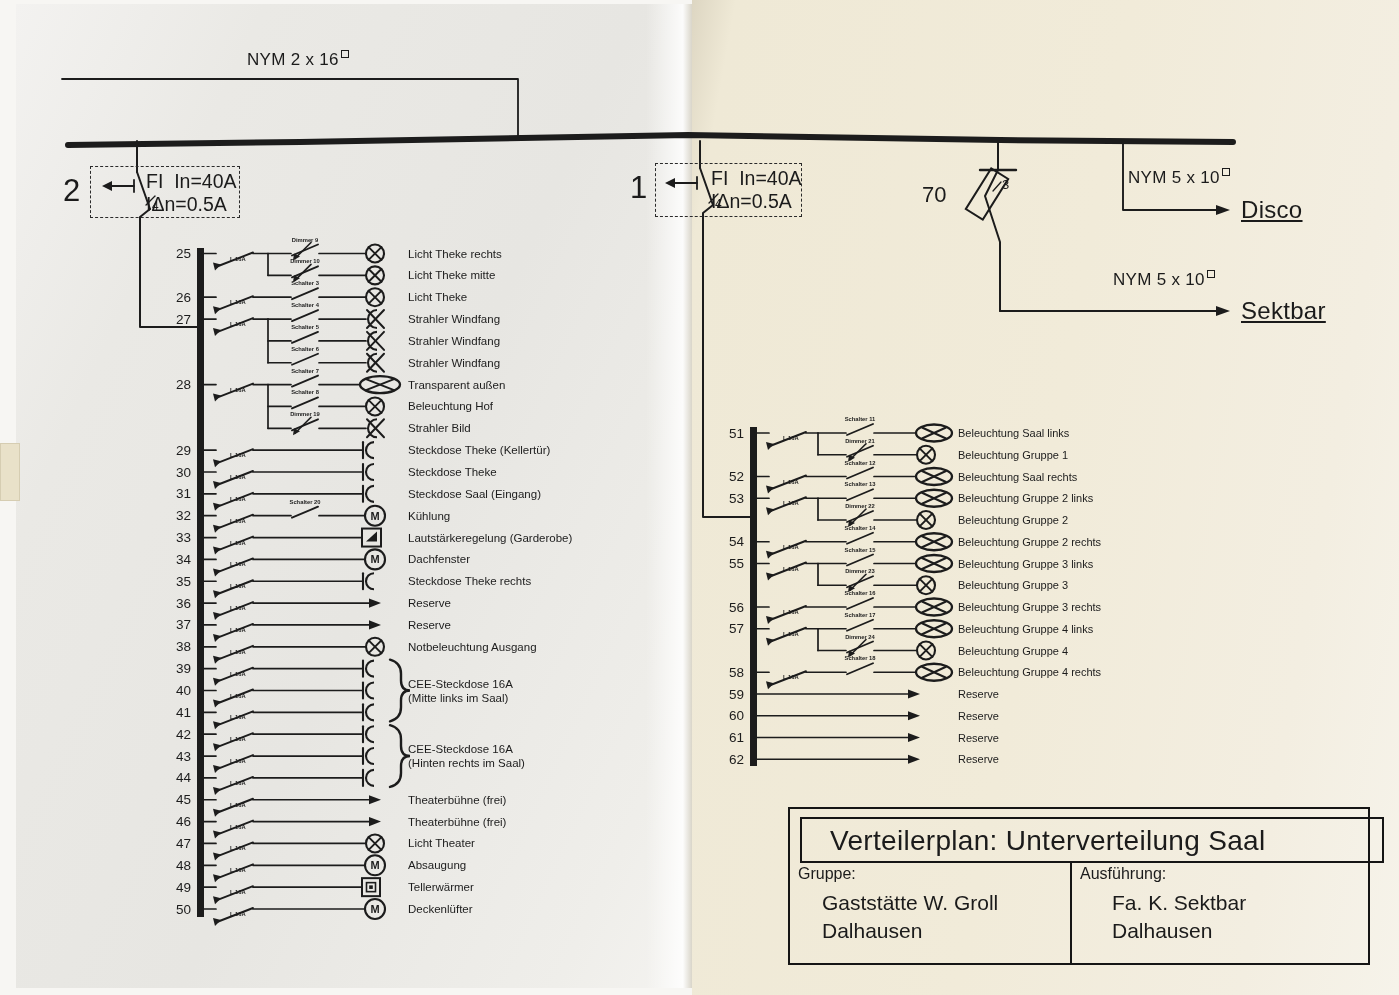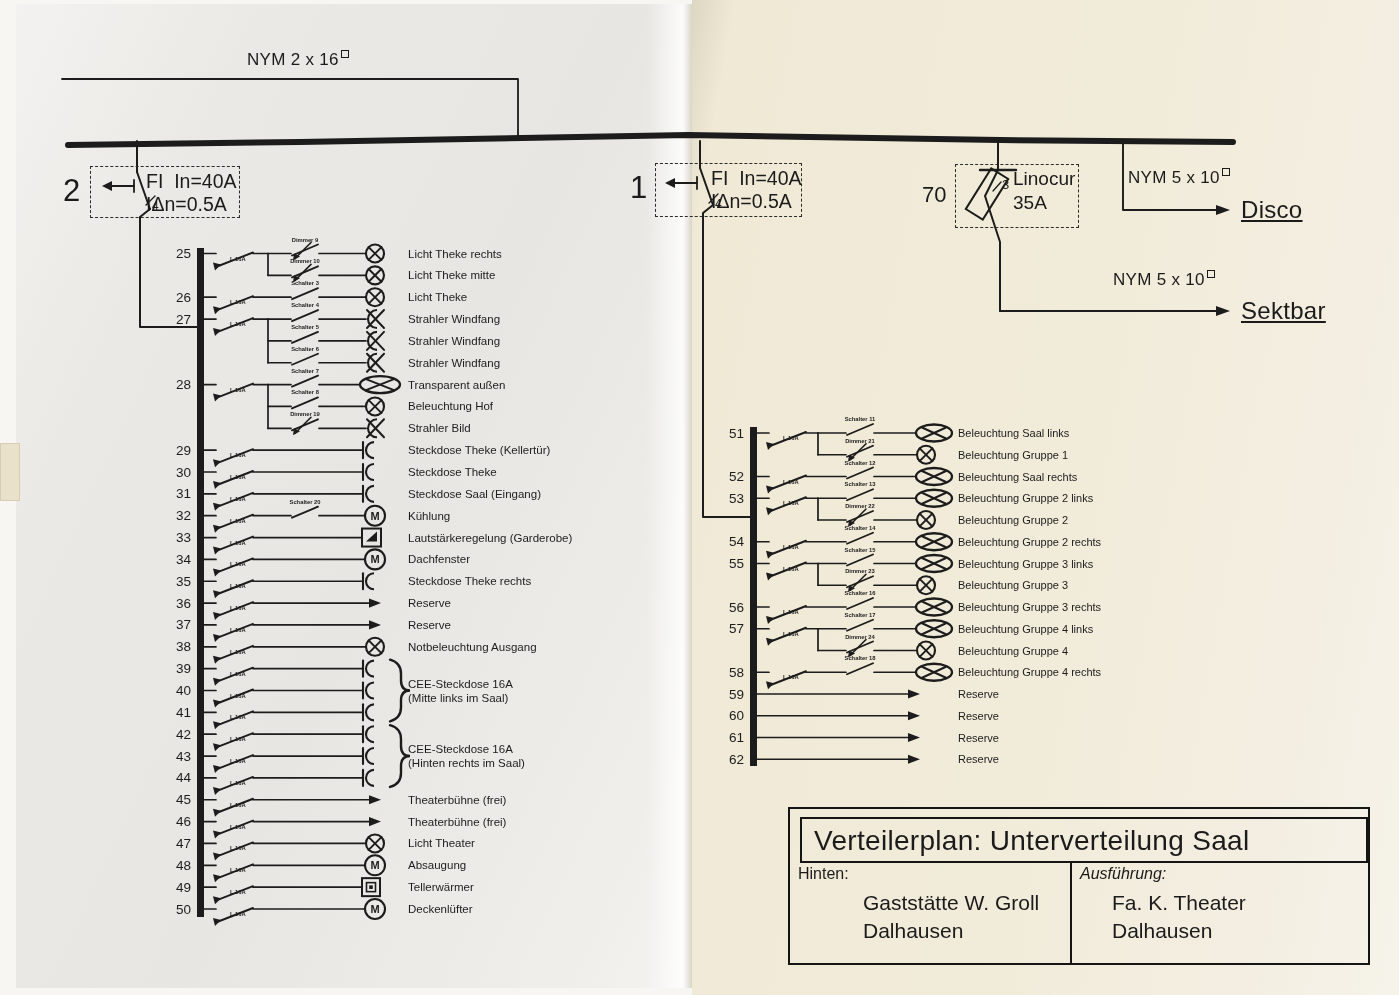--- a/index.html
+++ b/index.html
@@ -17,21 +17,21 @@
   .cable-label{font-size:17px;letter-spacing:.3px;white-space:pre;}
   .sq{display:inline-block;width:6px;height:6px;border:1.4px solid #1b1b1b;margin-left:2px;vertical-align:7px;}
   .dest{font-size:24px;letter-spacing:.3px;text-decoration:underline;}
   .big-num{font-size:31px;}
   .dash-box{position:absolute;border:1.6px dashed #2a2a2a;text-decoration:underline;}
   .fi-text{position:absolute;left:55px;top:3px;font-size:19.5px;white-space:pre;line-height:23px;}
   .fuse-name{position:absolute;left:57px;top:2px;font-size:19px;line-height:24px;}
   .pole-num{font-size:12px;}
   #titleblock{left:788px;top:807px;width:578px;height:154px;border:2.2px solid #151515;}
   #tb-titlebox{position:absolute;left:10px;top:8px;width:552px;height:42px;border:2px solid #151515;
-    font-size:28px;line-height:44px;padding-left:12px;letter-spacing:.3px;}
+    font-size:28px;line-height:44px;padding-left:28px;letter-spacing:.3px;}
   #tb-divider{position:absolute;left:280px;top:54px;width:2px;bottom:0;background:#151515;}
   .tb-label{position:absolute;font-size:16px;}
   .tb-names{position:absolute;font-size:21px;line-height:28px;}
 </style>
 </head>
 <body>
 
 <div id="page">
   <div class="paper" id="paper-left"></div>
   <div class="paper" id="fold-highlight"></div>
@@ -548,37 +548,34 @@
   </div>
   <div class="abs pole-num" style="left:152px;top:199px;">4</div>
 
   <div class="abs big-num" style="left:630px;top:170px;">1</div>
   <div class="dash-box" style="left:655px;top:163px;width:145px;height:52px;">
     <div class="fi-text"><span>FI  In=40A</span><br><span>IΔn=0.5A</span></div>
   </div>
   <div class="abs pole-num" style="left:715px;top:197px;">4</div>
 
   <div class="abs" style="left:922px;top:182px;font-size:22px;">70</div>
-  <div class="dash-box" style="left:955px;top:164px;width:122px;height:62px;">
-    <div class="fuse-name"><span>Linocur</span><br><span>35A</span></div>
-  </div>
   <div class="abs" style="left:1002px;top:177px;font-size:13px;">3</div>
 
   <div class="abs cable-label" style="left:1128px;top:168px;"><span>NYM 5 x 10</span><span class="sq"></span></div>
   <div class="abs dest" style="left:1241px;top:196px;">Disco</div>
   <div class="abs cable-label" style="left:1113px;top:270px;"><span>NYM 5 x 10</span><span class="sq"></span></div>
   <div class="abs dest" style="left:1241px;top:297px;">Sektbar</div>
 
   <div class="abs" id="titleblock">
     <div id="tb-titlebox">Verteilerplan: Unterverteilung Saal</div>
     <div id="tb-divider"></div>
-    <div class="tb-label" style="left:8px;top:56px;">Hinten:</div>
-    <div class="tb-names" style="left:32px;top:80px;margin-left:41px;">
+    <div class="tb-label" style="left:8px;top:56px;">Gruppe:</div>
+    <div class="tb-names" style="left:32px;top:80px;">
       <div>Gaststätte W. Groll</div>
       <div>Dalhausen</div>
     </div>
-    <div class="tb-label" style="left:290px;top:56px;font-style:italic;">Ausführung:</div>
+    <div class="tb-label" style="left:290px;top:56px;">Ausführung:</div>
     <div class="tb-names" style="left:322px;top:80px;">
-      <div>Fa. K. Theater</div>
+      <div>Fa. K. Sektbar</div>
       <div>Dalhausen</div>
     </div>
   </div>
 </div>
 
 </body></html>

